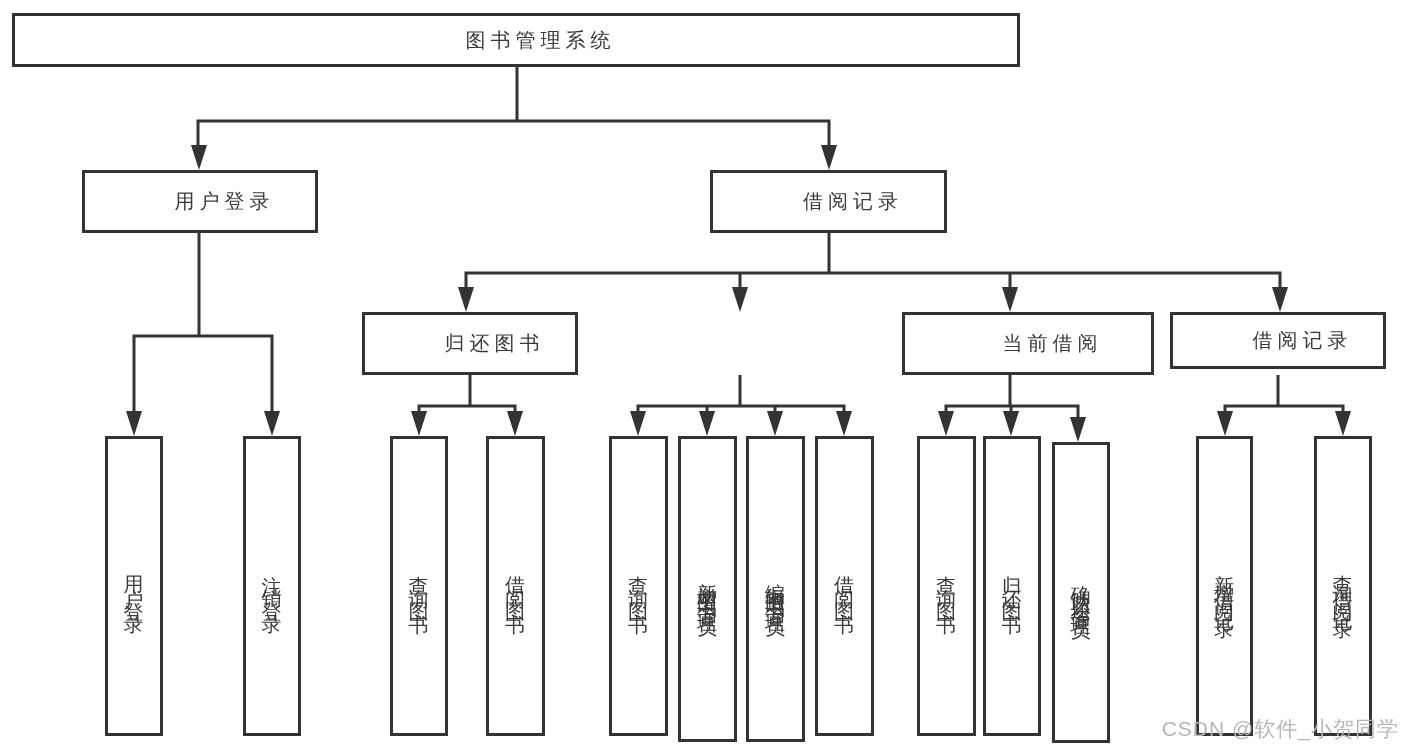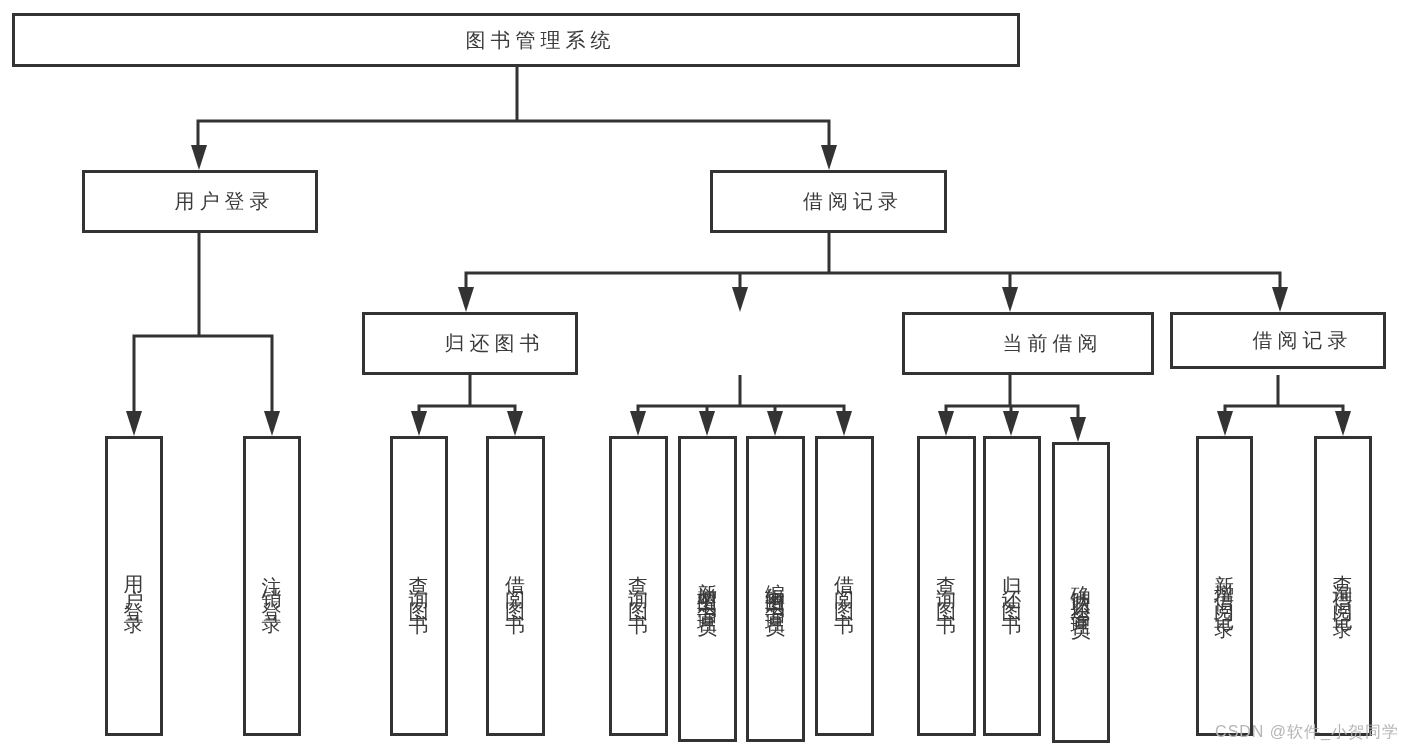--- a/index.html
+++ b/index.html
@@ -35,21 +35,21 @@
     text-orientation:mixed;
     display:block;
     line-height:1.0;
   }
   .v4{letter-spacing:13px;}
   .v6{letter-spacing:9px;}
   .v9{letter-spacing:5px;}
   .watermark{
     position:absolute;
     right:6px;bottom:4px;
-    font-size:16px;
+    font-size:21px;
     color:var(--watermark);
     letter-spacing:1px;
     z-index:10;
     white-space:nowrap;
   }
 </style>
 </head>
 <body>
 
 <div class="canvas">

